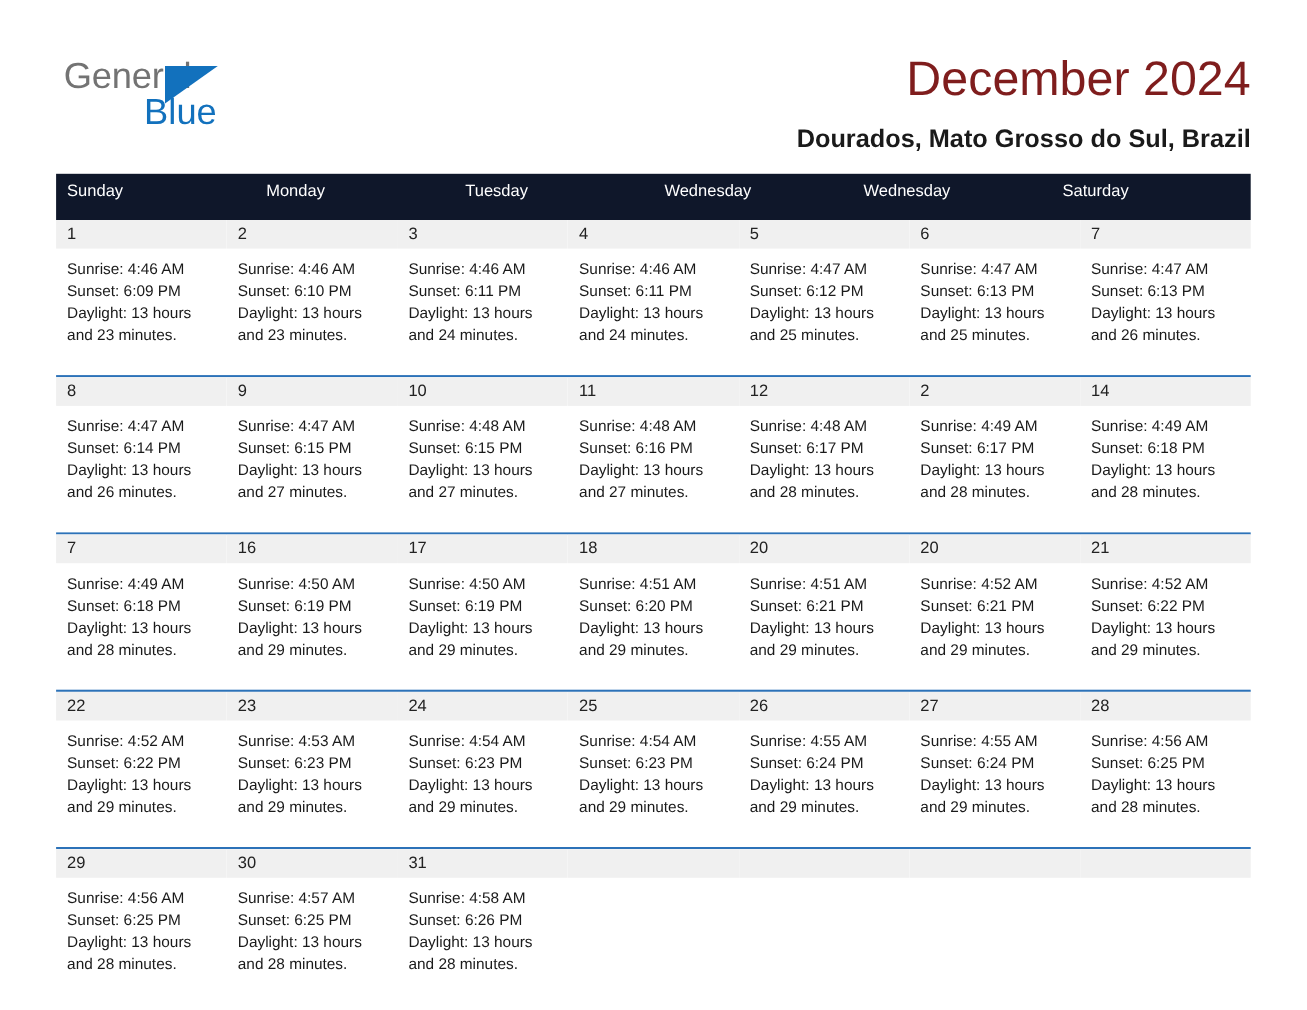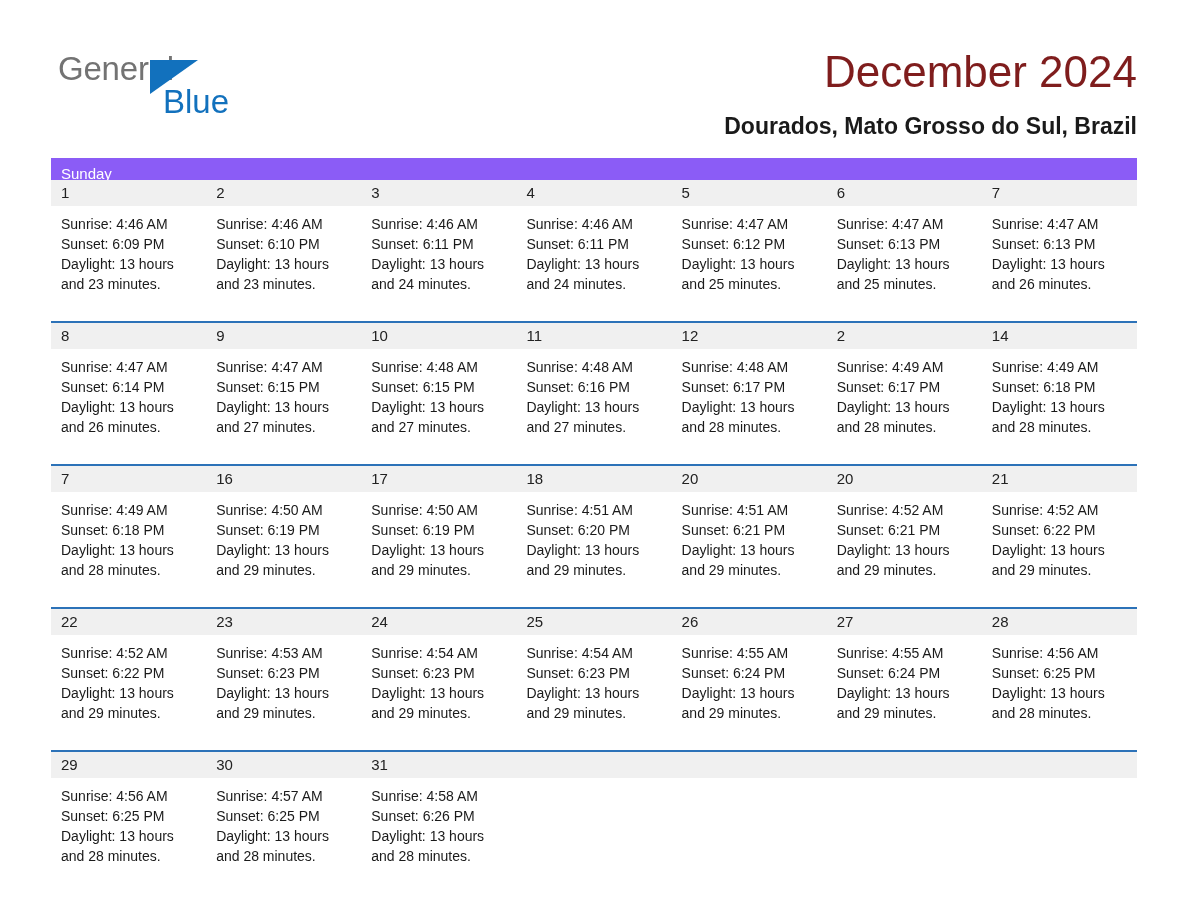--- a/index.html
+++ b/index.html
@@ -57,21 +57,20 @@
     border-bottom: 34px solid transparent;
   }
   .brand-blue {
     position: absolute;
     left: 73px;
     top: 33px;
     font-size: 33px;
     color: #1271bd;
     font-family: "Liberation Sans", sans-serif;
     line-height: 1;
-    margin-left: 32px;
   }
 
   .title-block {
     position: absolute;
     right: 51px;
     top: 48px;
     text-align: right;
   }
   .month-title {
     font-size: 44px;
@@ -94,23 +93,22 @@
   .calendar {
     position: absolute;
     left: 51px;
     top: 158px;
     width: 1086px;
   }
 
   .weekday-header {
     display: flex;
     width: 100%;
-    background: #8b5cf6;
-    height: 22px;
-    flex-direction: column;
+    background: #0f172a;
+    height: 42px;
   }
   .weekday-cell {
     flex: 1 1 0;
     min-width: 0;
     color: #ffffff;
     font-size: 15px;
     line-height: 31px;
     padding-left: 10px;
     box-sizing: border-box;
     white-space: nowrap;

